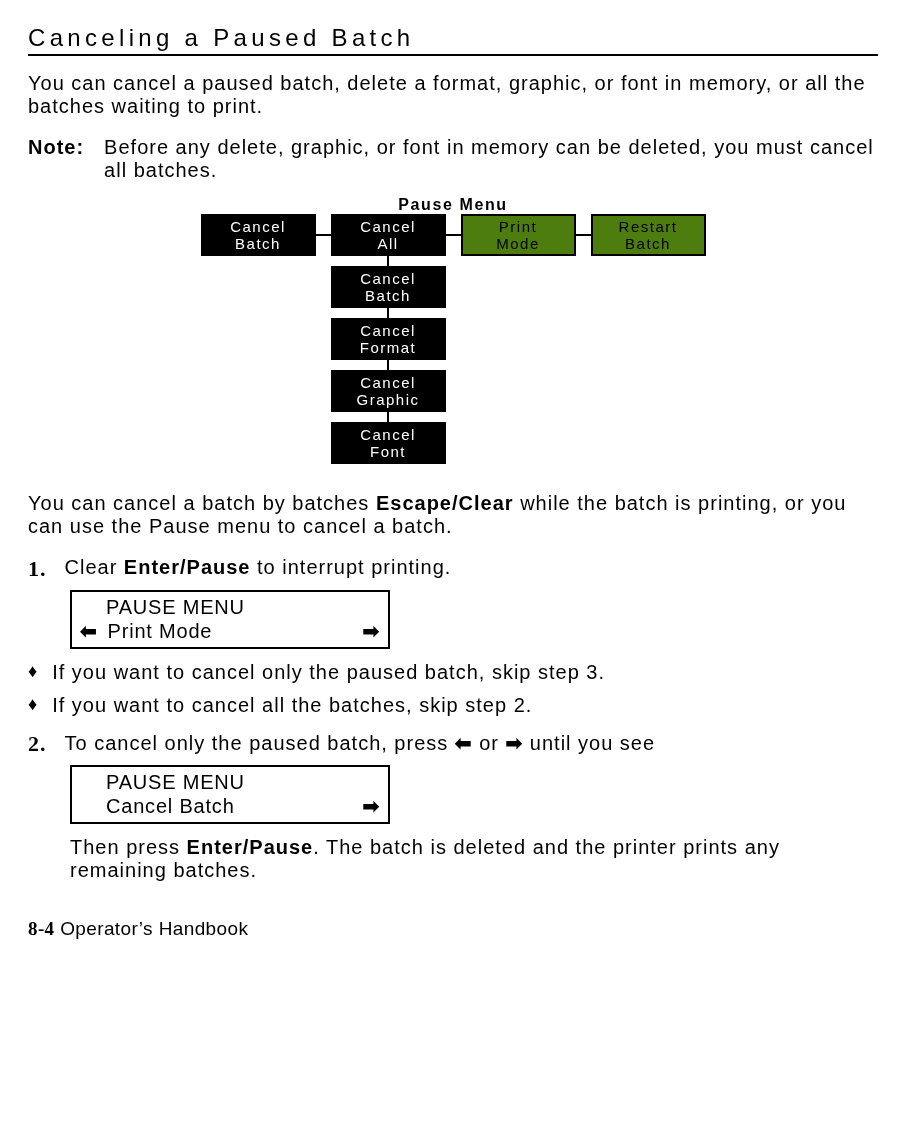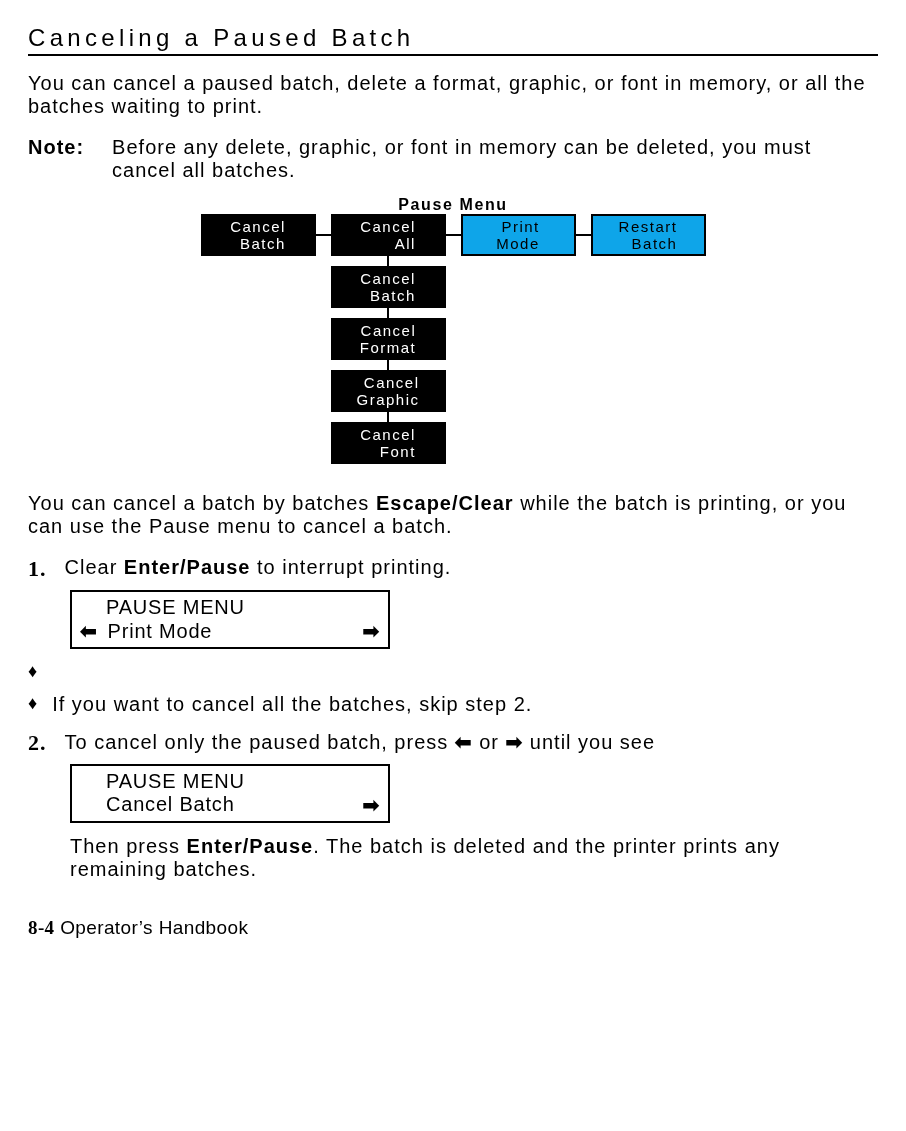--- a/index.html
+++ b/index.html
@@ -16,21 +16,21 @@
     letter-spacing: 0.18em;
     border-bottom: 2px solid #000;
     padding-bottom: 2px;
     margin-bottom: 16px;
   }
   .para {
     margin: 12px 0 18px 0;
   }
   .note-row {
     display: flex;
-    gap: 28px;
+    gap: 20px;
     margin: 10px 0 14px 0;
   }
   .note-label {
     font-weight: bold;
   }
   .pause-title {
     font-weight: bold;
     font-size: 16px;
     text-align: center;
     letter-spacing: 0.1em;
@@ -57,21 +57,21 @@
     font-size: 15px;
     letter-spacing: 0.1em;
     line-height: 1.15;
     box-sizing: border-box;
   }
   .cell.black {
     background: #000;
     color: #fff;
   }
   .cell.white {
-    background: #0ea5e9;
+    background: #4d7c0f;
     color: #000;
     border: 2px solid #000;
   }
   .hconn {
     width: 15px;
     height: 2px;
     background: #000;
   }
   .vconn {
     width: 2px;
@@ -124,21 +124,21 @@
     letter-spacing: 0.02em;
   }
   .footer .pn {
     font-weight: bold;
     font-family: Liberation Serif, serif;
   }
   .indent-after {
     margin-left: 42px;
     margin-top: 10px;
   }
-  .nowrap { white-space: pre; text-align: right; }
+  .nowrap { white-space: pre; }
 </style>
 </head>
 <body>
 
 <div class="heading">Canceling a Paused Batch</div>
 
 <div class="para">You can cancel a paused batch, delete a format, graphic, or font in memory, or all the batches waiting to print.</div>
 
 <div class="note-row">
   <div class="note-label">Note:</div>
@@ -196,20 +196,21 @@
     <span style="display:flex;gap:10px;align-items:center;">
       <span class="arrow">⬅</span>
       <span>Print Mode</span>
     </span>
     <span class="arrow">➡</span>
   </div>
 </div>
 
 <div class="bullet-row">
   <span class="bullet">♦</span>
+  <span>If you want to cancel only the paused batch, skip step 3.</span>
 </div>
 
 <div class="bullet-row">
   <span class="bullet">♦</span>
   <span>If you want to cancel all the batches, skip step 2.</span>
 </div>
 
 <div class="step-row">
   <div class="step-num">2.</div>
   <div>

